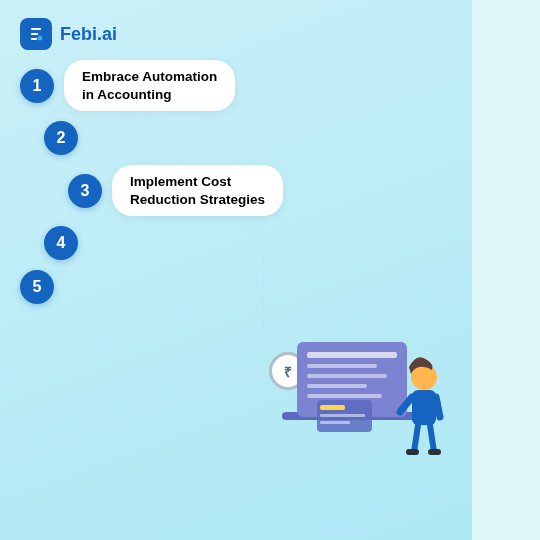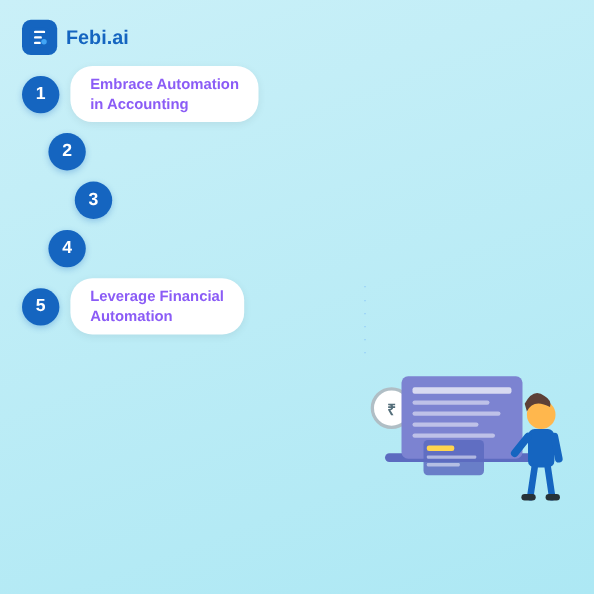--- a/index.html
+++ b/index.html
@@ -7,21 +7,21 @@
     body {
       width: 540px;
       height: 540px;
       background: #e0f7fa;
       font-family: 'Arial', sans-serif;
       overflow: hidden;
       position: relative;
     }
 
     .container {
-      width: 540px;
+      width: 472px;
       height: 540px;
       background: linear-gradient(160deg, #caf0f8 0%, #ade8f4 100%);
       position: relative;
       padding: 18px 20px;
     }
 
     
     .header {
       display: flex;
       align-items: center;
@@ -87,21 +87,21 @@
       flex-shrink: 0;
       box-shadow: 0 2px 6px rgba(21,101,192,0.3);
     }
 
     .step-label {
       background: white;
       border-radius: 20px;
       padding: 8px 18px;
       font-size: 13.5px;
       font-weight: 700;
-      color: #8b5cf6;
+      color: #000000;
       line-height: 1.3;
       box-shadow: 0 2px 8px rgba(0,0,0,0.07);
     }
 
     
     .step-item:nth-child(1) { margin-left: 0px; }
     .step-item:nth-child(2) { margin-left: 24px; }
     .step-item:nth-child(3) { margin-left: 48px; }
     .step-item:nth-child(4) { margin-left: 24px; }
     .step-item:nth-child(5) { margin-left: 0px; }
@@ -179,29 +179,29 @@
       <div class="step-number">1</div>
       <div class="step-label">Embrace Automation<br>in Accounting</div>
     </div>
 
     <div class="step-item">
       <div class="step-number">2</div>
     </div>
 
     <div class="step-item">
       <div class="step-number">3</div>
+      <div class="step-label">Implement Cost<br>Reduction Strategies</div>
     </div>
 
     <div class="step-item">
       <div class="step-number">4</div>
     </div>
 
     <div class="step-item">
       <div class="step-number">5</div>
-      <div class="step-label">Leverage Financial<br>Automation</div>
     </div>
 
   </div>
 
   <div class="illustration">
 
     <div class="coin coin-1">₹</div>
     <div class="coin coin-2">₹</div>
 
     <div class="dots-area">· · ·<br>· · ·</div>

